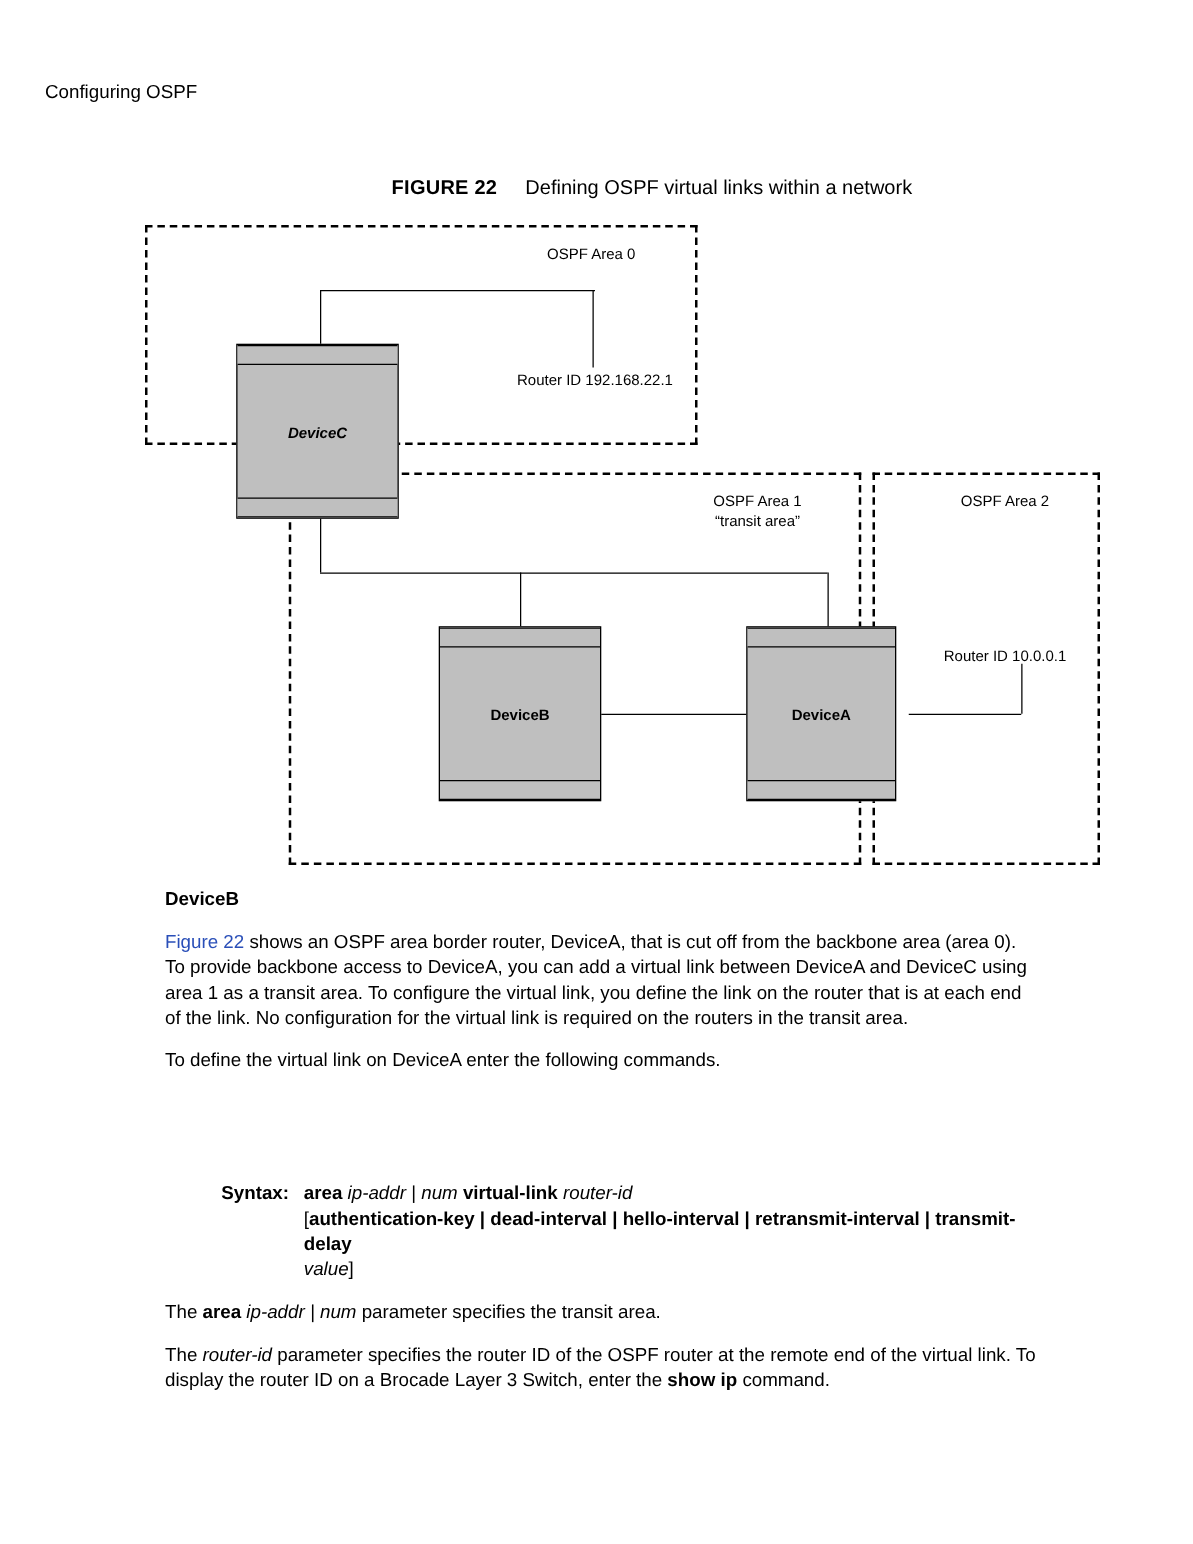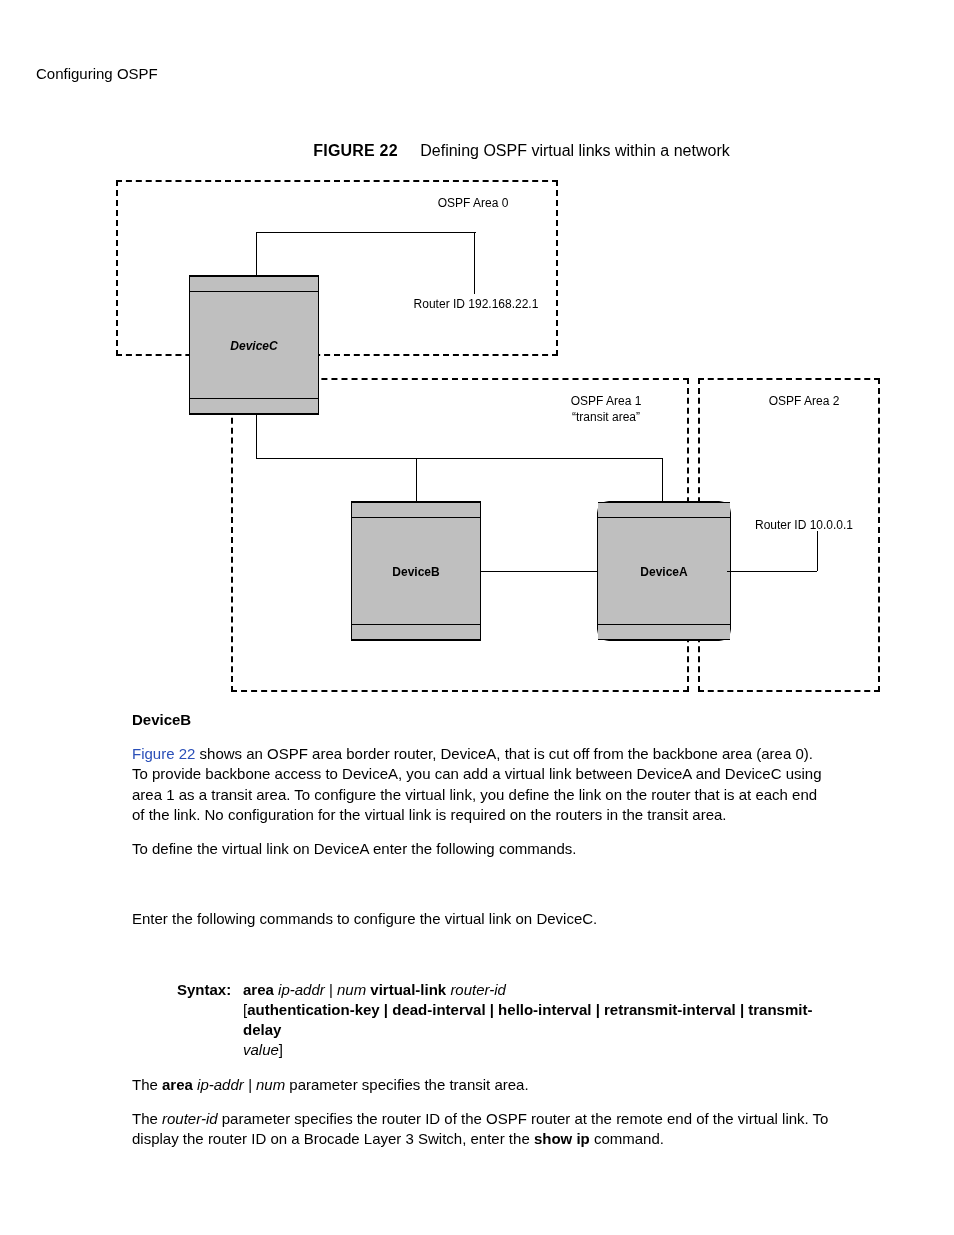--- a/index.html
+++ b/index.html
@@ -69,21 +69,21 @@
       <div class="bar bot"></div>
       <div class="lbl" style="top:62px;font-style:italic;">DeviceC</div>
     </div>
 
     <div class="dev" style="left:235px;top:321px;width:130px;height:140px;">
       <div class="bar top"></div>
       <div class="bar bot"></div>
       <div class="lbl" style="top:62px;">DeviceB</div>
     </div>
 
-    <div class="dev" style="left:481px;top:321px;width:134px;height:140px;border-radius:12px;">
+    <div class="dev" style="left:481px;top:321px;width:120px;height:140px;">
       <div class="bar top"></div>
       <div class="bar bot"></div>
       <div class="lbl" style="top:62px;">DeviceA</div>
     </div>
 
     <div class="hline" style="left:140px;top:52px;width:220px;"></div>
     <div class="vline" style="left:140px;top:52px;height:43px;"></div>
     <div class="vline" style="left:358px;top:52px;height:62px;"></div>
 
     <div class="hline" style="left:140px;top:278px;width:406px;"></div>
@@ -101,21 +101,20 @@
   <div class="text-col">
     <p class="hdr">DeviceB</p>
 
     <p>
       <span class="link">Figure 22</span><span> shows an OSPF area border router, DeviceA, that is cut off from the backbone area (area 0).  To provide backbone access to DeviceA, you can add a virtual link between DeviceA and DeviceC using area 1 as a transit area.  To configure the virtual link, you define the link on the router that is at each end of the link.  No configuration for the virtual link is required on the routers in the transit area.</span>
     </p>
 
     <p>To define the virtual link on DeviceA enter the following commands.</p>
     <div class="spacer"></div>
 
-    <p>Enter the following commands to configure the virtual link on DeviceC.</p>
     <div class="spacer"></div>
 
     <div class="syntax">
       <div class="lbl">Syntax:</div>
       <div class="body">
         <p class="line">
           <b>area</b>
           <em>ip-addr</em><span> | </span><em>num</em>
           <b>virtual-link</b>
           <em>router-id</em>

